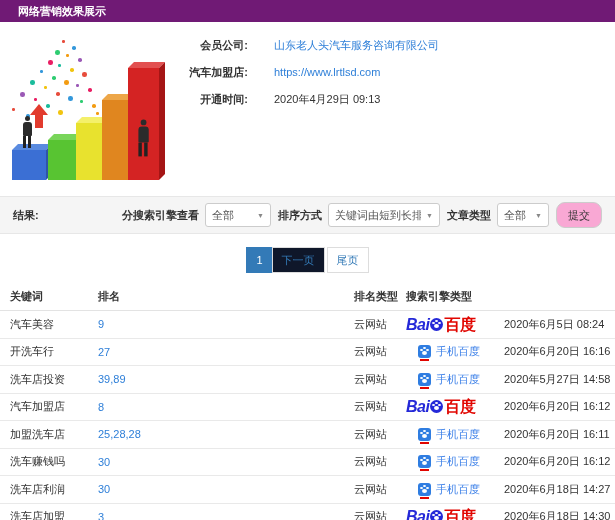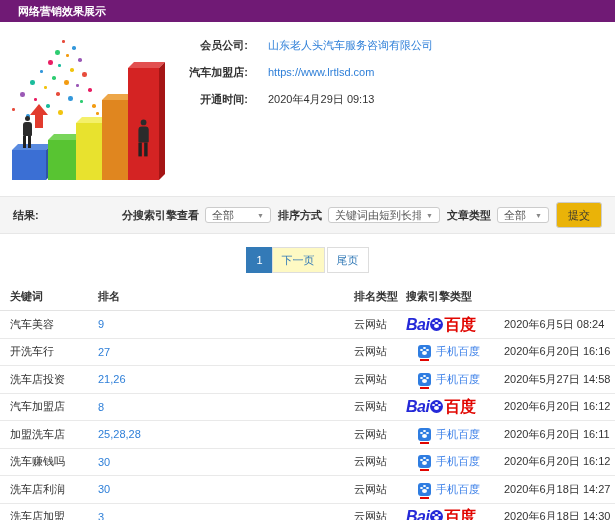--- a/index.html
+++ b/index.html
@@ -20,43 +20,43 @@
   .arrow .stem { width:8px; height:13px; background:#e23b2e; margin:0 auto; }
   .fig { position:absolute; width:14px; }
   .fig .head { width:5px; height:5px; border-radius:50%; background:#2b2b2b; margin:0 auto; }
   .fig .bodyp { width:9px; height:14px; background:#2b2b2b; border-radius:3px 3px 1px 1px; margin:1px auto 0; }
   .fig .legs { display:flex; justify-content:center; gap:2px; }
   .fig .legs i { width:3px; height:12px; background:#222; }
   .confetti span { position:absolute; border-radius:50%; }
 
   .member-info { position:absolute; left:150px; top:10px; }
   .m-row { height:26px; line-height:26px; margin-bottom:1px; white-space:nowrap; }
-  .m-label { display:inline-block; width:98px; text-align:right; font-weight:bold; color:#333; margin-right:20px; }
+  .m-label { display:inline-block; width:98px; text-align:right; font-weight:bold; color:#333; margin-right:26px; }
   .m-value.val-link { color:#2e7fd8; cursor:pointer; }
   .m-value.val-plain { color:#333; }
   .m-value.val-count { color:#ff6600; }
   .m-suffix { color:#2e7fd8; }
 
   
   .filter-bar { height:38px; background:#f5f5f5; border-top:1px solid #e7e7e7; border-bottom:1px solid #e7e7e7; display:flex; align-items:center; padding:0 13px; }
   .result-label { font-weight:bold; color:#333; }
   .filter-controls { margin-left:auto; display:flex; align-items:center; gap:7px; }
   .f-group { display:flex; align-items:center; gap:6px; }
   .f-label { font-weight:bold; color:#333; white-space:nowrap; }
-  .f-select { height:16px; background:#fff; border:1px solid #ccc; border-radius:3px; display:flex; align-items:center; padding:0 6px; color:#555; cursor:pointer; white-space:nowrap; }
+  .f-select { height:24px; background:#fff; border:1px solid #ccc; border-radius:3px; display:flex; align-items:center; padding:0 6px; color:#555; cursor:pointer; white-space:nowrap; }
   .f-select .sel-text { flex:1; overflow:hidden; }
   .f-select .caret { color:#888; font-size:7px; margin-left:5px; }
-  .submit-btn { height:26px; padding:0 11px; background:#eab308; border:1px solid #ccc; border-radius:3px; color:#333; font-size:11px; cursor:pointer; font-family:inherit; }
+  .submit-btn { height:26px; padding:0 11px; background:#f9a8d4; border:1px solid #ccc; border-radius:9px; color:#333; font-size:11px; cursor:pointer; font-family:inherit; }
 
   
   .pagination { display:flex; justify-content:center; margin:13px 0 0; }
   .pg-item { min-width:26px; height:26px; line-height:24px; padding:0 9px; border:1px solid #ddd; background:#fff; color:#337ab7; text-align:center; cursor:pointer; margin-left:-1px; }
   .pg-item:first-child { margin-left:0; }
   .pg-item.active { background:#337ab7; border-color:#337ab7; color:#fff; }
-  .pg-item.pg-gray { background:#fef9c3; }
+  .pg-item.pg-gray { background:#0f172a; }
   .pg-item.pg-last { margin-left:2px; }
 
   
   .data-table { margin-top:10px; }
   .tr { display:flex; align-items:center; height:27.5px; border-bottom:1px solid #e9e9e9; }
   .tr.thead { height:28px; font-weight:bold; color:#333; border-bottom:1px solid #e3e3e3; }
   .c1 { width:98px; padding-left:10px; }
   .c2 { width:256px; }
   .c3 { width:52px; }
   .c4 { width:98px; display:flex; align-items:center; }
@@ -232,21 +232,21 @@
       <span class="logo-mobile">
         <span class="mb-icon"></span>
         <span class="mb-text">手机百度</span>
       </span>
     </div>
     <div class="c5">2020年6月20日 16:16</div>
   </div>
 
   <div class="tr">
     <div class="c1">洗车店投资</div>
-    <div class="c2"><span class="rank-val">21,26</span></div>
+    <div class="c2"><span class="rank-val">39,89</span></div>
     <div class="c3">云网站</div>
     <div class="c4">
 
       <span class="logo-mobile">
         <span class="mb-icon"></span>
         <span class="mb-text">手机百度</span>
       </span>
     </div>
     <div class="c5">2020年5月27日 14:58</div>
   </div>

